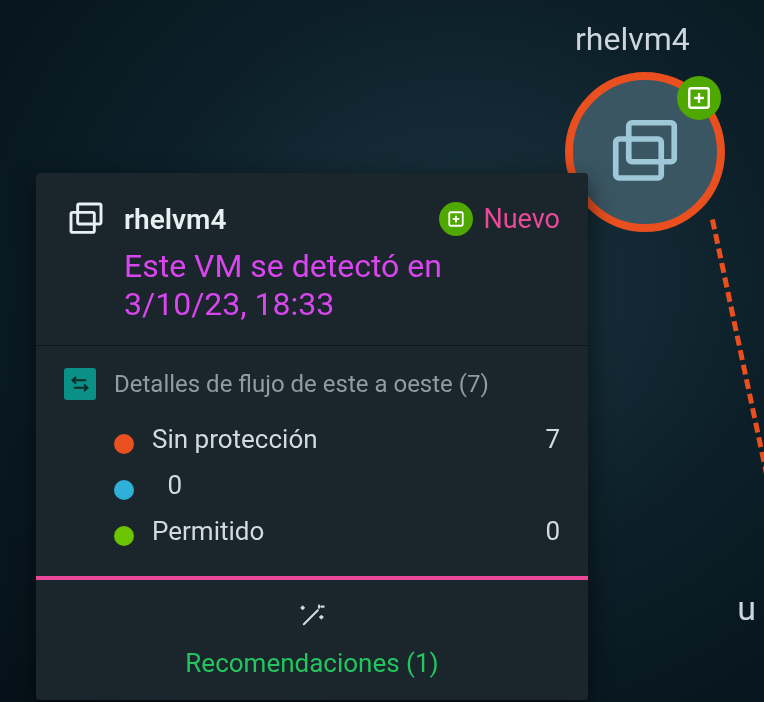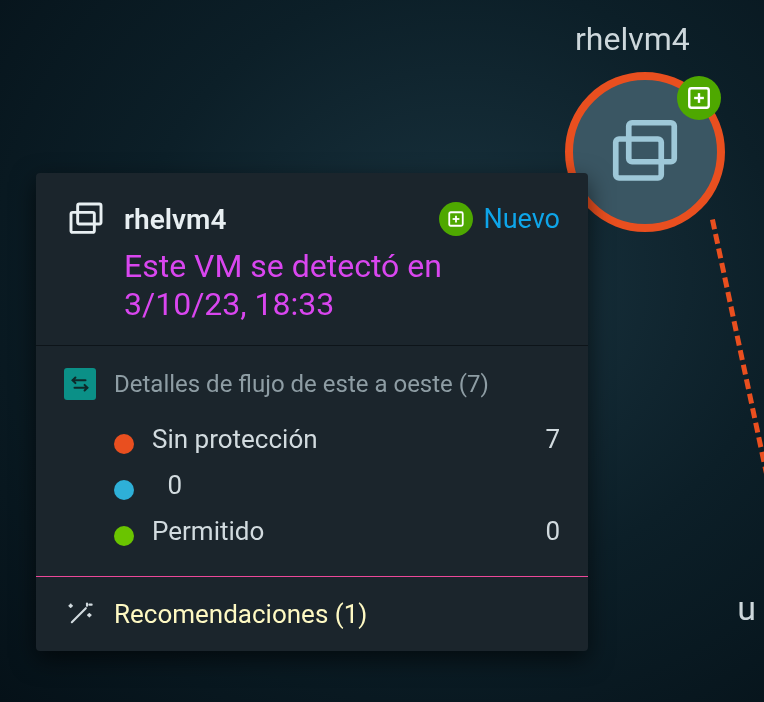--- a/index.html
+++ b/index.html
@@ -124,33 +124,33 @@
     display: flex;
     align-items: center;
     justify-content: center;
   }
   .new-badge-circle svg {
     width: 18px;
     height: 18px;
   }
   .new-badge-text {
     font-size: 27px;
-    color: #0ea5e9;
+    color: #ec4899;
   }
 
   .card-subtitle {
     margin-top: 6px;
     margin-left: 60px;
     font-size: 32px;
     color: #d946ef;
   }
 
   .card-section {
     padding: 22px 28px 22px 28px;
-    border-bottom: 1px solid #ec4899;
+    border-bottom: 4px solid #ec4899;
   }
   .card-section:last-child {
     border-bottom: none;
   }
 
   .section-head {
     display: flex;
     align-items: center;
     gap: 18px;
     font-size: 24px;
@@ -199,21 +199,22 @@
     color: #d2dbdf;
     min-width: 30px;
     text-align: right;
   }
 
   .recs-row {
     display: flex;
     align-items: center;
     gap: 18px;
     font-size: 26px;
-    color: #fef9c3;
+    color: #22c55e;
+    flex-direction: column;
   }
 
   .wand-wrap {
     width: 32px;
     display: flex;
     justify-content: center;
   }
 
   .vm-icon-wrap {
     width: 44px;

